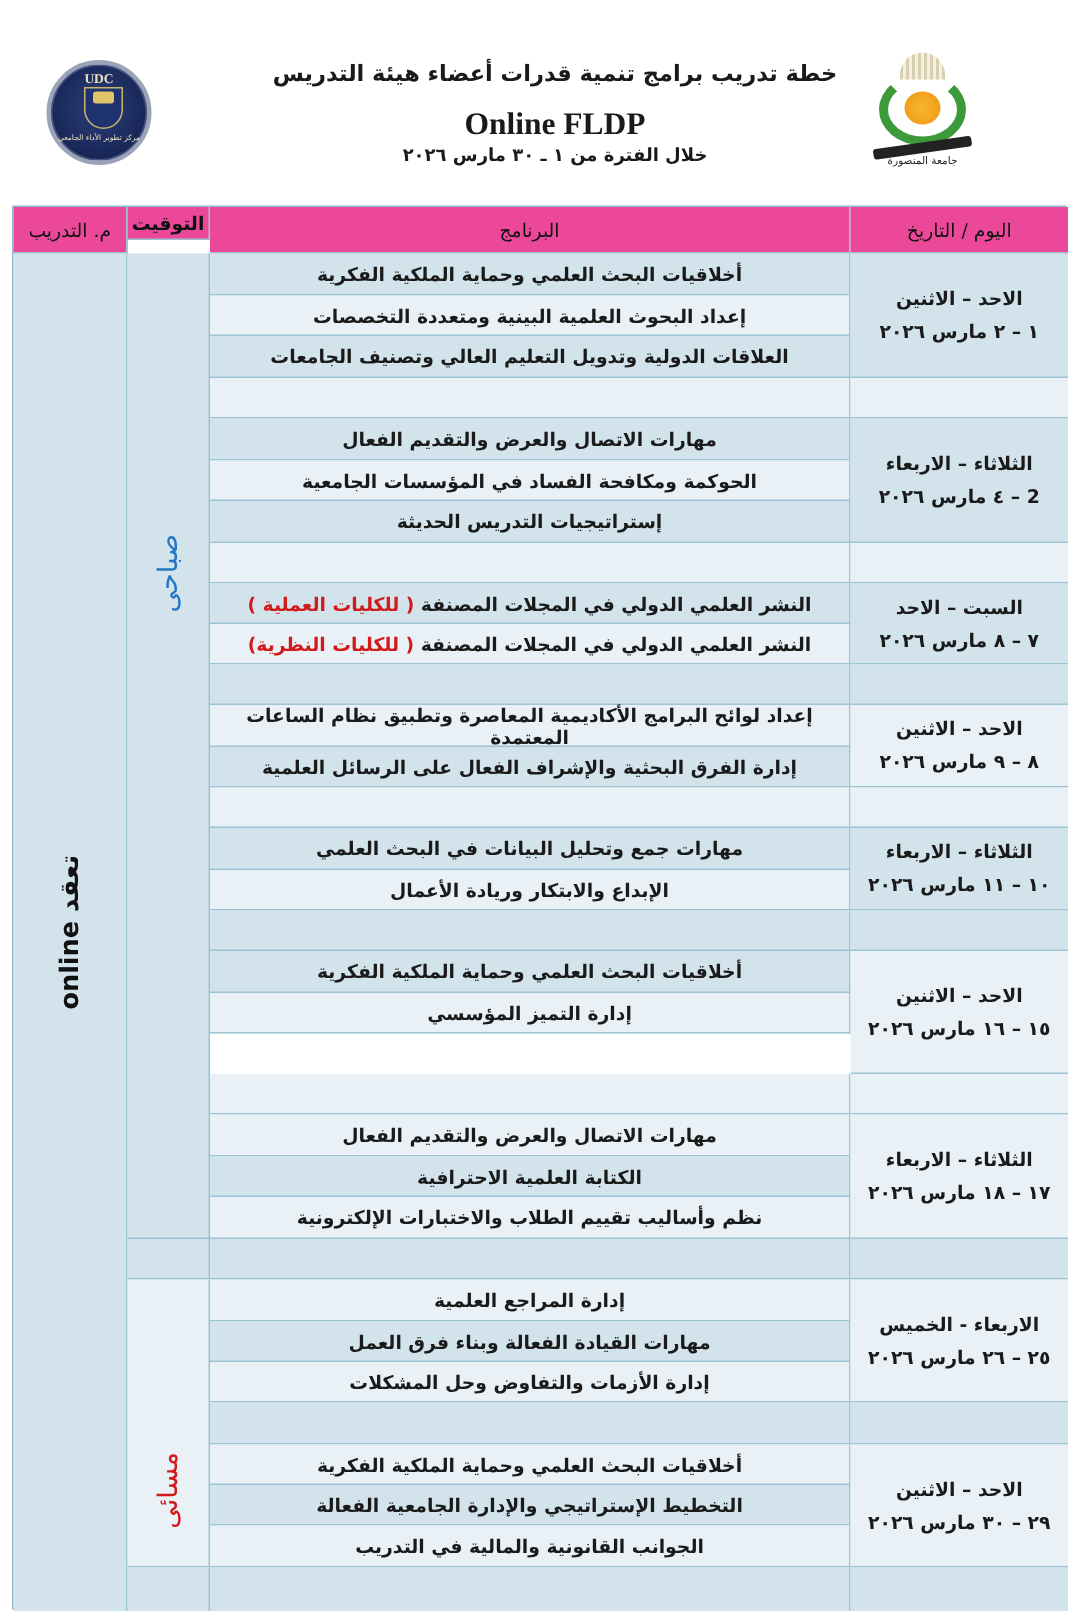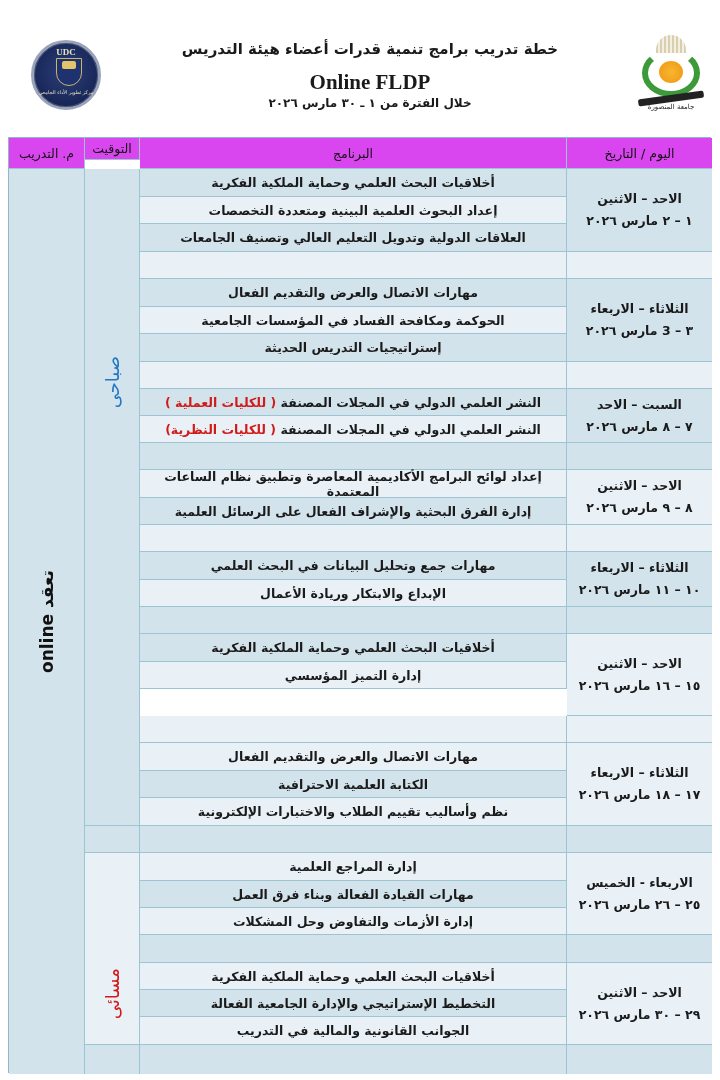--- a/index.html
+++ b/index.html
@@ -13,31 +13,31 @@
 
   
   .logo-udc { position: absolute; left: 31px; top: 40px; width: 70px; height: 70px; border-radius: 50%;
     background: radial-gradient(circle at 50% 45%, #2b3f7a 0%, #1b2a5c 60%, #0e1a40 100%);
     border: 3px solid #9aa3b8; box-shadow: 0 0 0 1px #4a5680 inset; }
   .logo-udc .udc-text { position: absolute; top: 4px; width: 100%; text-align: center; font-size: 9px; color: #e8e2c0; font-family: "Liberation Serif", serif; font-weight: bold; }
   .logo-udc .shield { position: absolute; left: 22px; top: 15px; width: 26px; height: 28px; background: #1f3270; border: 1.5px solid #c9b56b; border-radius: 0 0 13px 13px; }
   .logo-udc .book { position: absolute; left: 28px; top: 18px; width: 14px; height: 8px; background: #e0c36a; border-radius: 2px; }
   .logo-udc .caption { position: absolute; bottom: 12px; width: 100%; text-align: center; font-size: 5px; color: #e8e2c0; direction: rtl; }
 
-  .logo-mans { position: absolute; left: 636px; top: 35px; width: 70px; height: 82px; }
+  .logo-mans { position: absolute; left: 580px; top: 35px; width: 70px; height: 82px; }
   .logo-mans .fan { position: absolute; left: 20px; top: 0; width: 30px; height: 18px; border-radius: 15px 15px 0 0; background: repeating-linear-gradient(90deg, #d8cfb0 0 2px, #f4efe0 2px 4px); }
   .logo-mans .wreath { position: absolute; left: 6px; top: 14px; width: 58px; height: 48px; border-radius: 50%; border: 6px solid #3c9a3a; border-top-color: transparent; }
   .logo-mans .sun { position: absolute; left: 23px; top: 26px; width: 24px; height: 22px; border-radius: 50%; background: radial-gradient(circle, #f7b733 0%, #f29f1a 70%, #d88a10 100%); }
   .logo-mans .ribbon { position: absolute; left: 2px; top: 60px; width: 66px; height: 7px; background: #222; transform: rotate(-8deg); border-radius: 2px; }
   .logo-mans .caption { position: absolute; left: 0; top: 68px; width: 70px; text-align: center; font-size: 7px; color: #222; direction: rtl; }
 
   
   .tbl { position: absolute; left: 8px; top: 137px; width: 703px; height: 936px; border: 1px solid #8fb8c8; }
   .cell { position: absolute; border-right: 1px solid #9cc4d2; border-bottom: 1px solid #9cc4d2; display: flex; align-items: center; justify-content: center; text-align: center; direction: rtl; }
-  .hdr { background: #d946ef; font-size: 12.5px; font-weight: normal; color: #111; }
+  .hdr { background: #ec4899; font-size: 12.5px; font-weight: normal; color: #111; }
   .dark { background: #d2e3ec; }
   .light { background: #e9f1f6; }
   .prog { font-size: 12.5px; font-weight: bold; color: #1a1a1a; }
   .red { color: #d11a1a; }
   .date { font-size: 12.5px; font-weight: bold; line-height: 22px; flex-direction: column; color: #1a1a1a; }
   .vert { writing-mode: vertical-rl; transform: rotate(180deg); font-weight: bold; }
   .v-online { font-size: 17px; color: #111; }
   .v-morning { font-size: 18px; color: #2476c4; font-weight: normal; }
   .v-evening { font-size: 18px; color: #d11a1a; font-weight: normal; }
 </style>
@@ -60,21 +60,21 @@
   <div class="wreath"></div>
   <div class="sun"></div>
   <div class="ribbon"></div>
   <div class="caption">جامعة المنصورة</div>
 </div>
 
 <div class="tbl" id="tbl">
 
   <div class="cell hdr" style="left:558px;top:0;width:145px;height:31px;border-right:none;">اليوم / التاريخ</div>
   <div class="cell hdr" style="left:131px;top:0;width:427px;height:31px;">البرنامج</div>
-  <div class="cell hdr" style="left:76px;top:0;width:55px;height:22px;">التوقيت</div>
+  <div class="cell hdr" style="left:76px;top:0;width:55px;height:22px;font-weight:bold;">التوقيت</div>
   <div class="cell hdr" style="left:0;top:0;width:76px;height:31px;">م. التدريب</div>
 
   <div class="cell dark" style="left:0;top:31px;width:76px;height:905px;border-bottom:none;">
     <span class="vert v-online">تعقد online</span>
   </div>
 
   <div class="cell dark" style="left:76px;top:31px;width:55px;height:657px;">
     <span class="vert v-morning" style="margin-bottom:230px;">صباحى</span>
   </div>
   <div class="cell dark" style="left:76px;top:688px;width:55px;height:27px;"></div>
@@ -91,21 +91,21 @@
     <span>١ – ٢ مارس ٢٠٢٦</span>
   </div>
   <div class="cell light" style="left:131px;top:114px;width:427px;height:27px;"></div>
   <div class="cell light" style="left:558px;top:114px;width:145px;height:27px;border-right:none;"></div>
 
   <div class="cell prog dark" style="left:131px;top:141px;width:427px;height:28px;">مهارات الاتصال والعرض والتقديم الفعال</div>
   <div class="cell prog dark" style="left:131px;top:196px;width:427px;height:28px;">إستراتيجيات التدريس الحديثة</div>
   <div class="cell prog light" style="left:131px;top:169px;width:427px;height:27px;">الحوكمة ومكافحة الفساد في المؤسسات الجامعية</div>
   <div class="cell date dark" style="left:558px;top:141px;width:145px;height:83px;border-right:none;">
     <span>الثلاثاء – الاربعاء</span>
-    <span>٣ – 3 مارس ٢٠٢٦</span>
+    <span>2 – ٤ مارس ٢٠٢٦</span>
   </div>
   <div class="cell light" style="left:131px;top:224px;width:427px;height:27px;"></div>
   <div class="cell light" style="left:558px;top:224px;width:145px;height:27px;border-right:none;"></div>
 
   <div class="cell prog dark" style="left:131px;top:251px;width:427px;height:27px;">
     <span>النشر العلمي الدولي في المجلات المصنفة</span>&nbsp;<span class="red">( للكليات العملية )</span>
   </div>
   <div class="cell prog light" style="left:131px;top:278px;width:427px;height:27px;">
     <span>النشر العلمي الدولي في المجلات المصنفة</span>&nbsp;<span class="red">( للكليات النظرية)</span>
   </div>

